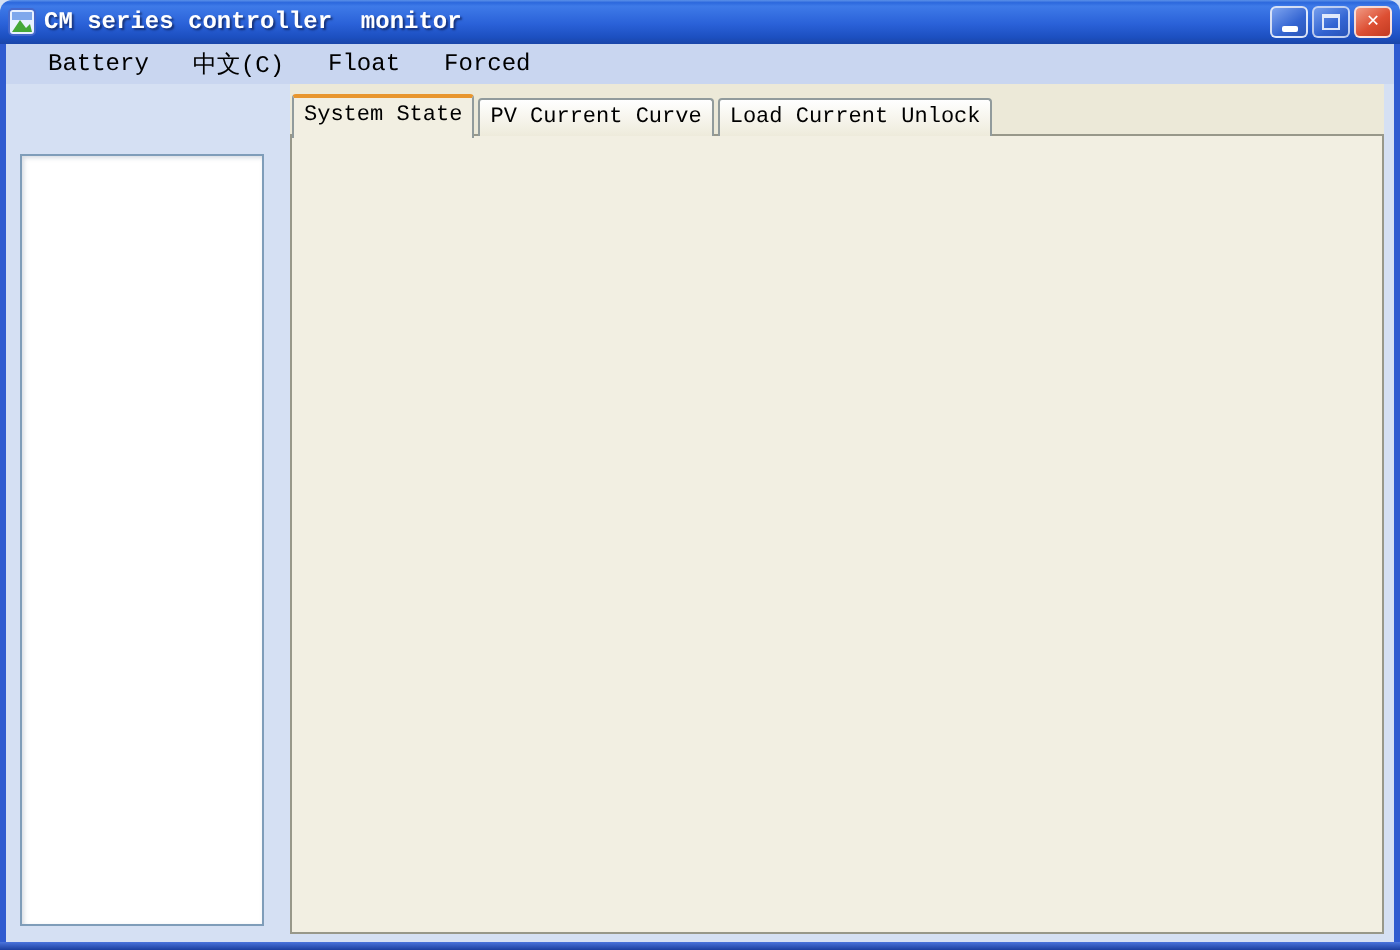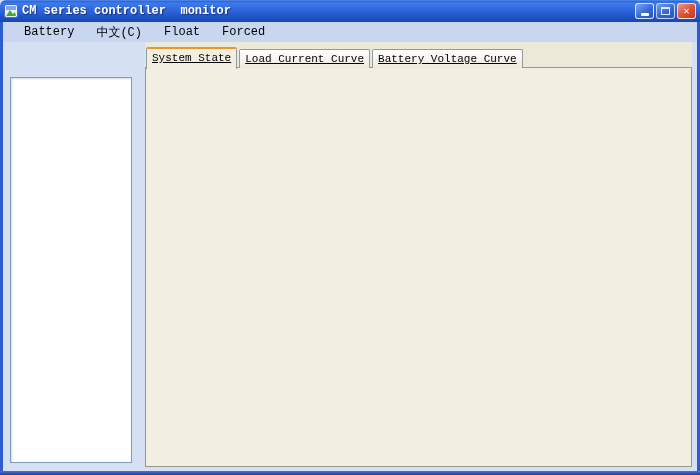--- a/index.html
+++ b/index.html
@@ -35,21 +35,21 @@
   
   .xpbtn { border:1px solid #44617e; border-radius:3px; font:inherit;
     background:linear-gradient(180deg,#ffffff,#f4f1e6 40%,#e6e1cf 85%,#d8d2bd);
     box-shadow:0 0 0 1px #c3cfdd; cursor:default; }
   .connect { left:10px; top:47px; width:122px; height:25px; font-size:12px; border-color:#7c8c9e; }
   .listbox { left:10px; top:77px; width:122px; height:386px; background:#fff;
     border:1px solid #7f9db9; box-shadow:inset 1px 1px 2px rgba(90,110,140,.25); }
 
   
   .tabstrip-bg { left:145px; top:42px; width:547px; height:26px; background:#ece9d8; }
-  .tabs { left:146px; top:46px; height:22px; display:flex; align-items:flex-end; z-index:3;text-decoration:underline; }
+  .tabs { left:146px; top:46px; height:22px; display:flex; align-items:flex-end; z-index:3; }
   .tab { height:19px; line-height:18px; padding:0 5px; background:linear-gradient(#ffffff,#eeebdb);
     border:1px solid #919b9c; border-bottom:none; border-radius:2px 2px 0 0; margin-right:2px; white-space:nowrap; }
   .tab.active { height:22px; line-height:19px; background:#f2efe2; border-top:2px solid #e8962e; margin-bottom:-1px; }
   .panel { left:145px; top:67px; width:547px; height:400px; background:#f2efe2;
     border:1px solid #98988a; z-index:1; }
 
   
   .gb { position:absolute; border:1px solid #c9c5ae; border-radius:4px; }
   .gbt { position:absolute; top:-8px; left:8px; background:#f2efe2; padding:0 3px;
     color:#33639f; font-weight:bold; white-space:nowrap; font-size:11px; }
@@ -107,22 +107,22 @@
 
   <div class="edge-l"></div>
   <div class="edge-r"></div>
   <div class="edge-b"></div>
 
   <div class="abs listbox"></div>
 
   <div class="abs tabstrip-bg"></div>
   <div class="abs tabs">
     <div class="tab active">System State</div>
-    <div class="tab">Load Current Curve</div>
-    <div class="tab">Battery Voltage Curve</div>
+    <div class="tab">PV Current Curve</div>
+    <div class="tab">Load Current Unlock</div>
   </div>
   <div class="abs panel"></div>
 
   <svg class="abs" style="left:178px;top:67px" width="78" height="86" viewBox="0 0 78 86">
     <g transform="translate(21,3) rotate(3 23 38) skewX(-12)">
       <rect x="0" y="0" width="46" height="76" rx="3" fill="#f2fbf2" stroke="#9fdca8" stroke-width="2.5"></rect>
       <rect x="3" y="4" width="12" height="15" fill="#c4eccd"></rect>
         <rect x="17" y="4" width="12" height="15" fill="#1ba64d"></rect>
         <rect x="31" y="4" width="12" height="15" fill="#63d48a"></rect>
       <rect x="3" y="21" width="12" height="15" fill="#1ba64d"></rect>

